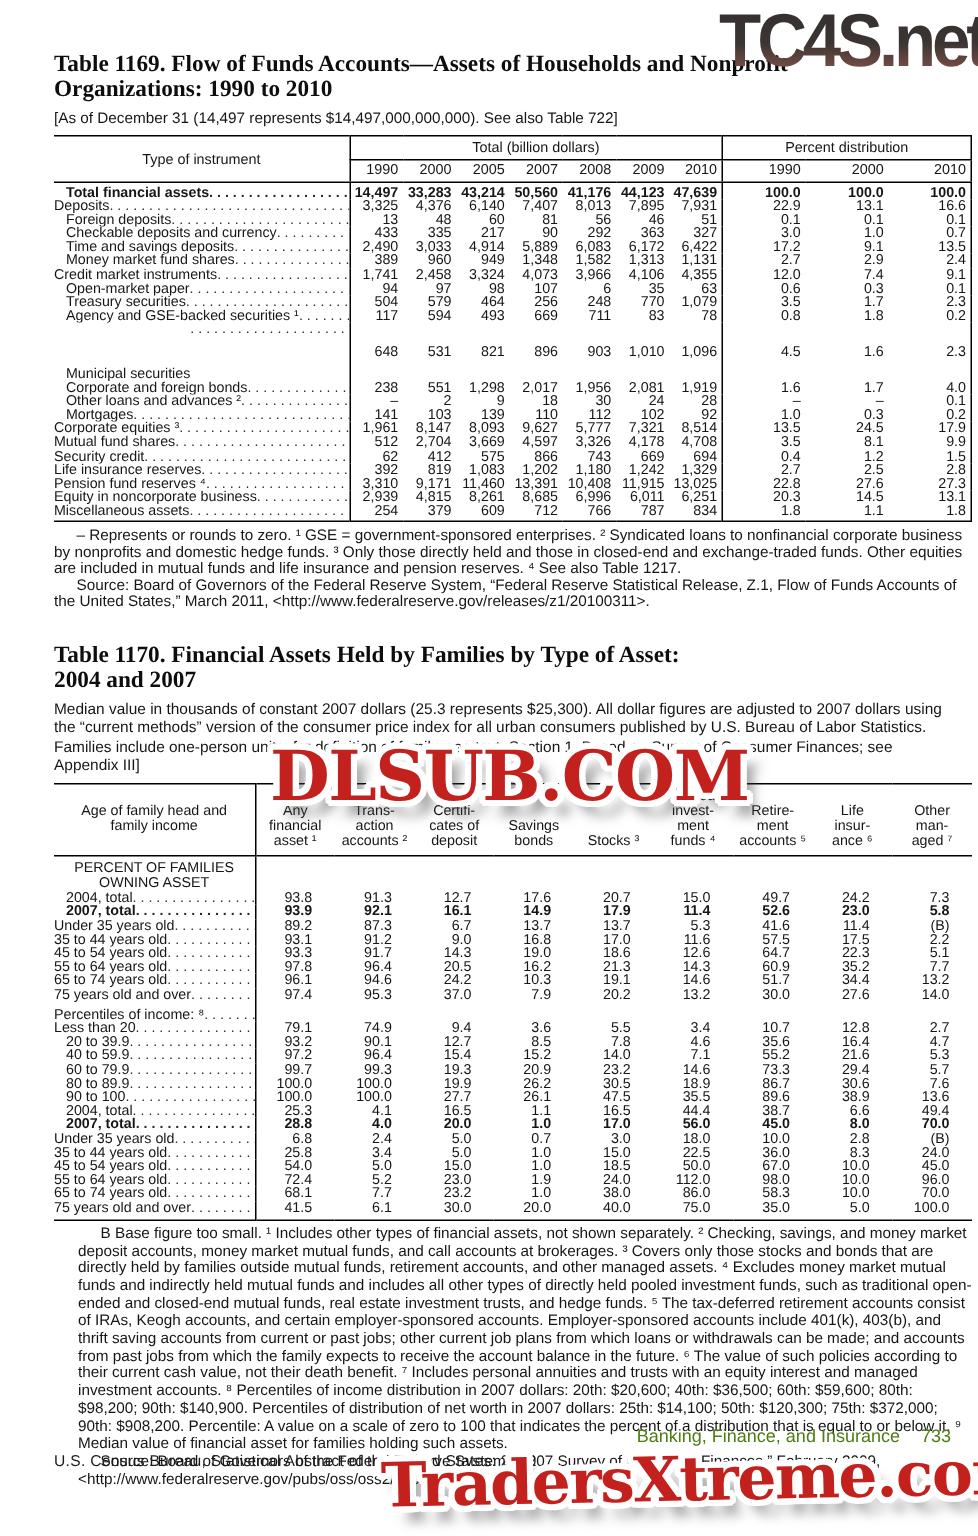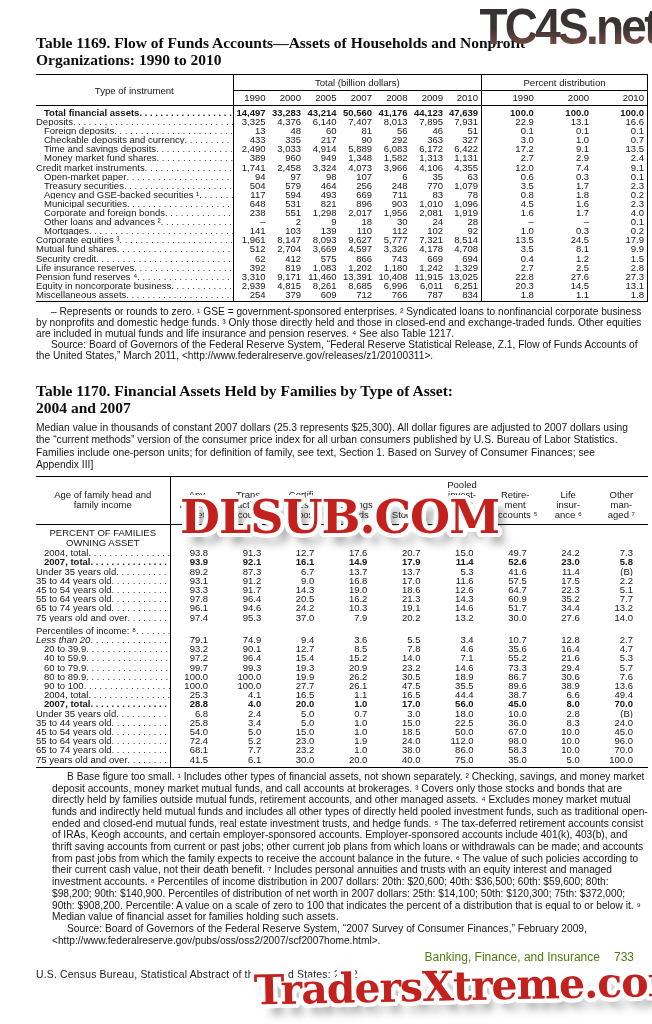--- a/index.html
+++ b/index.html
@@ -89,20 +89,21 @@
 <body>
 
 <div class="page">
 
   <div class="wm wm-top">TC4S.net</div>
 
   <div class="content">
 
     <h2 class="tbl-title"><span>Table 1169. Flow of Funds Accounts—Assets of Households and Nonprofit</span><br><span>Organizations: 1990 to 2010</span></h2>
 
+    <p class="bracket-note">[As of December 31 (14,497 represents $14,497,000,000,000). See also Table 722]</p>
 
     <table class="tbl t1169">
       <colgroup>
         <col class="c-stub">
         <col class="c-yr">
           <col class="c-yr">
           <col class="c-yr">
           <col class="c-yr">
           <col class="c-yr">
           <col class="c-yr">
@@ -307,21 +308,21 @@
             <td class="num">711</td>
             <td class="num">83</td>
             <td class="num">78</td>
             <td class="num sep">0.8</td>
             <td class="num">1.8</td>
             <td class="num">0.2</td>
           </tr>
           <tr>
             <td>
               <div class="lbl">
-                <span class="t" style="padding-left: 8px;">Municipal securities</span>
+                <span class="t" style="padding-left: 8px; margin-top: 30px;">Municipal securities</span>
                 <span class="dots"></span>
               </div>
             </td>
             <td class="num sep">648</td>
             <td class="num">531</td>
             <td class="num">821</td>
             <td class="num">896</td>
             <td class="num">903</td>
             <td class="num">1,010</td>
             <td class="num">1,096</td>
@@ -727,21 +728,21 @@
               <td class="num"></td>
               <td class="num"></td>
               <td class="num"></td>
               <td class="num"></td>
               <td class="num"></td>
               <td class="num"></td>
             </tr>
             <tr>
               <td>
                 <div class="lbl">
-                  <span class="t" style="padding-left: 0px; font-style: italic;">Less than 20</span>
+                  <span class="t" style="padding-left: 0px;">Less than 20</span>
                   <span class="dots"></span>
                 </div>
               </td>
               <td class="num sep">79.1</td>
               <td class="num">74.9</td>
               <td class="num">9.4</td>
               <td class="num">3.6</td>
               <td class="num">5.5</td>
               <td class="num">3.4</td>
               <td class="num">10.7</td>

